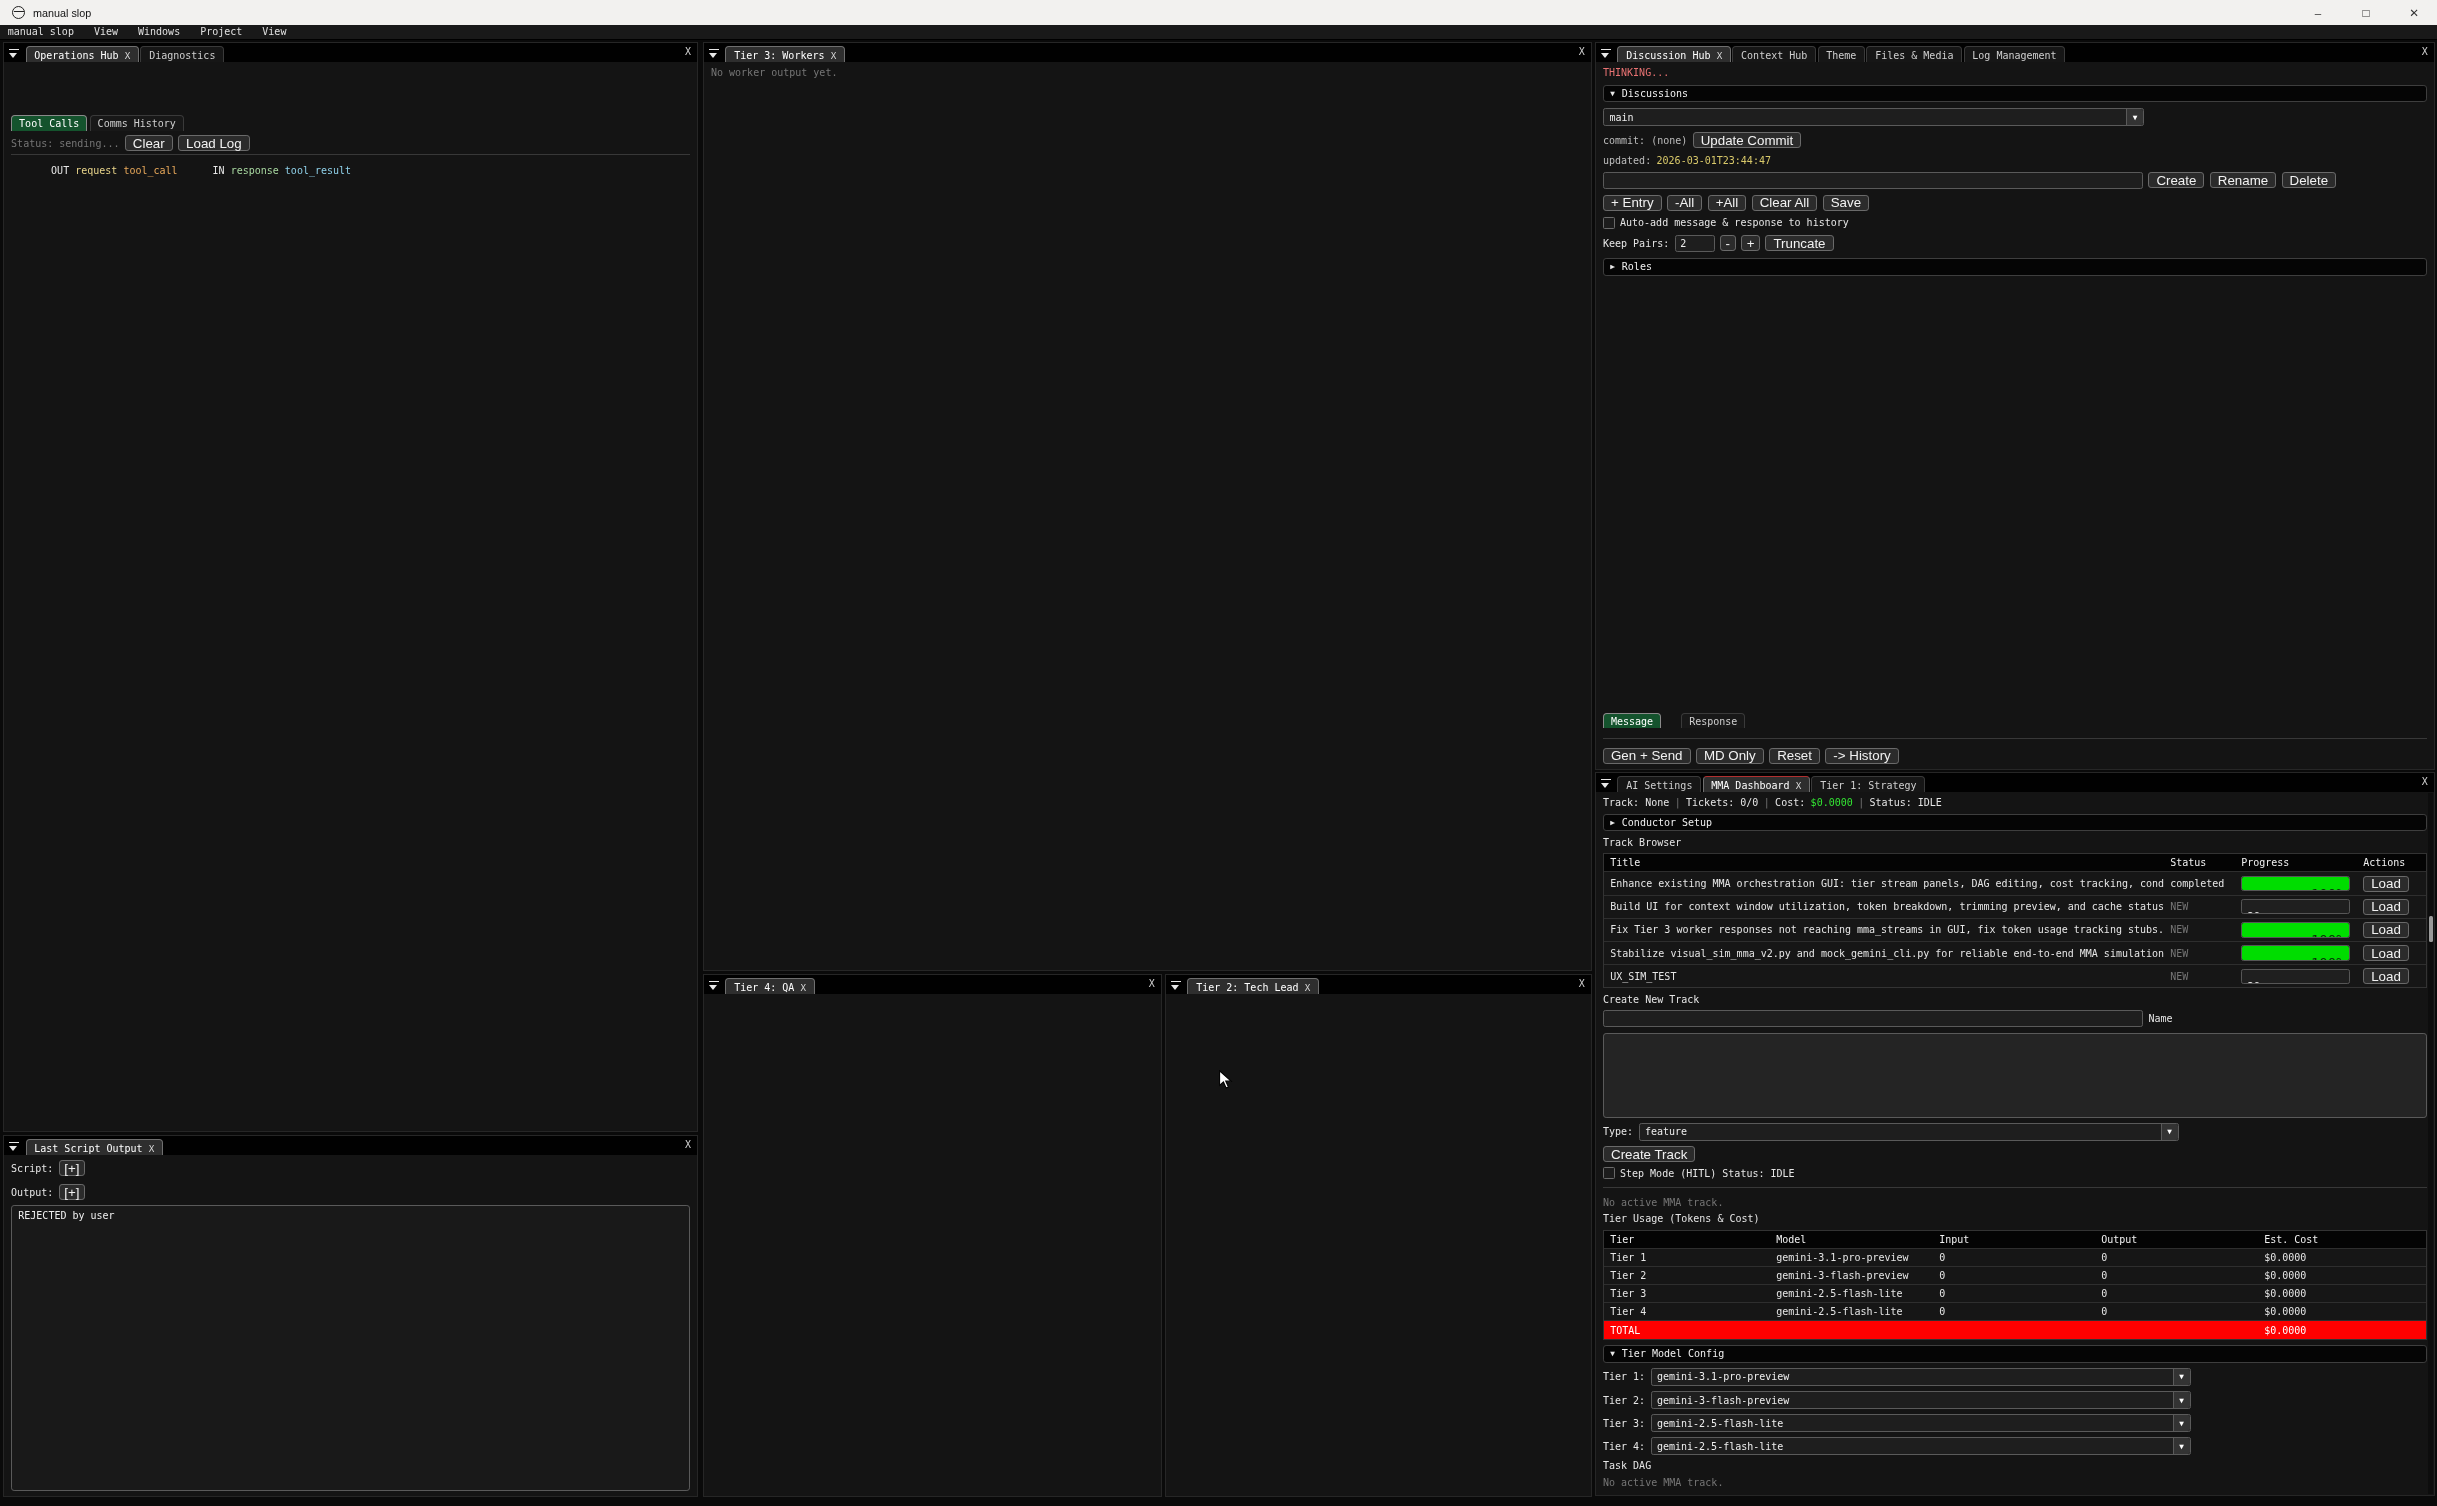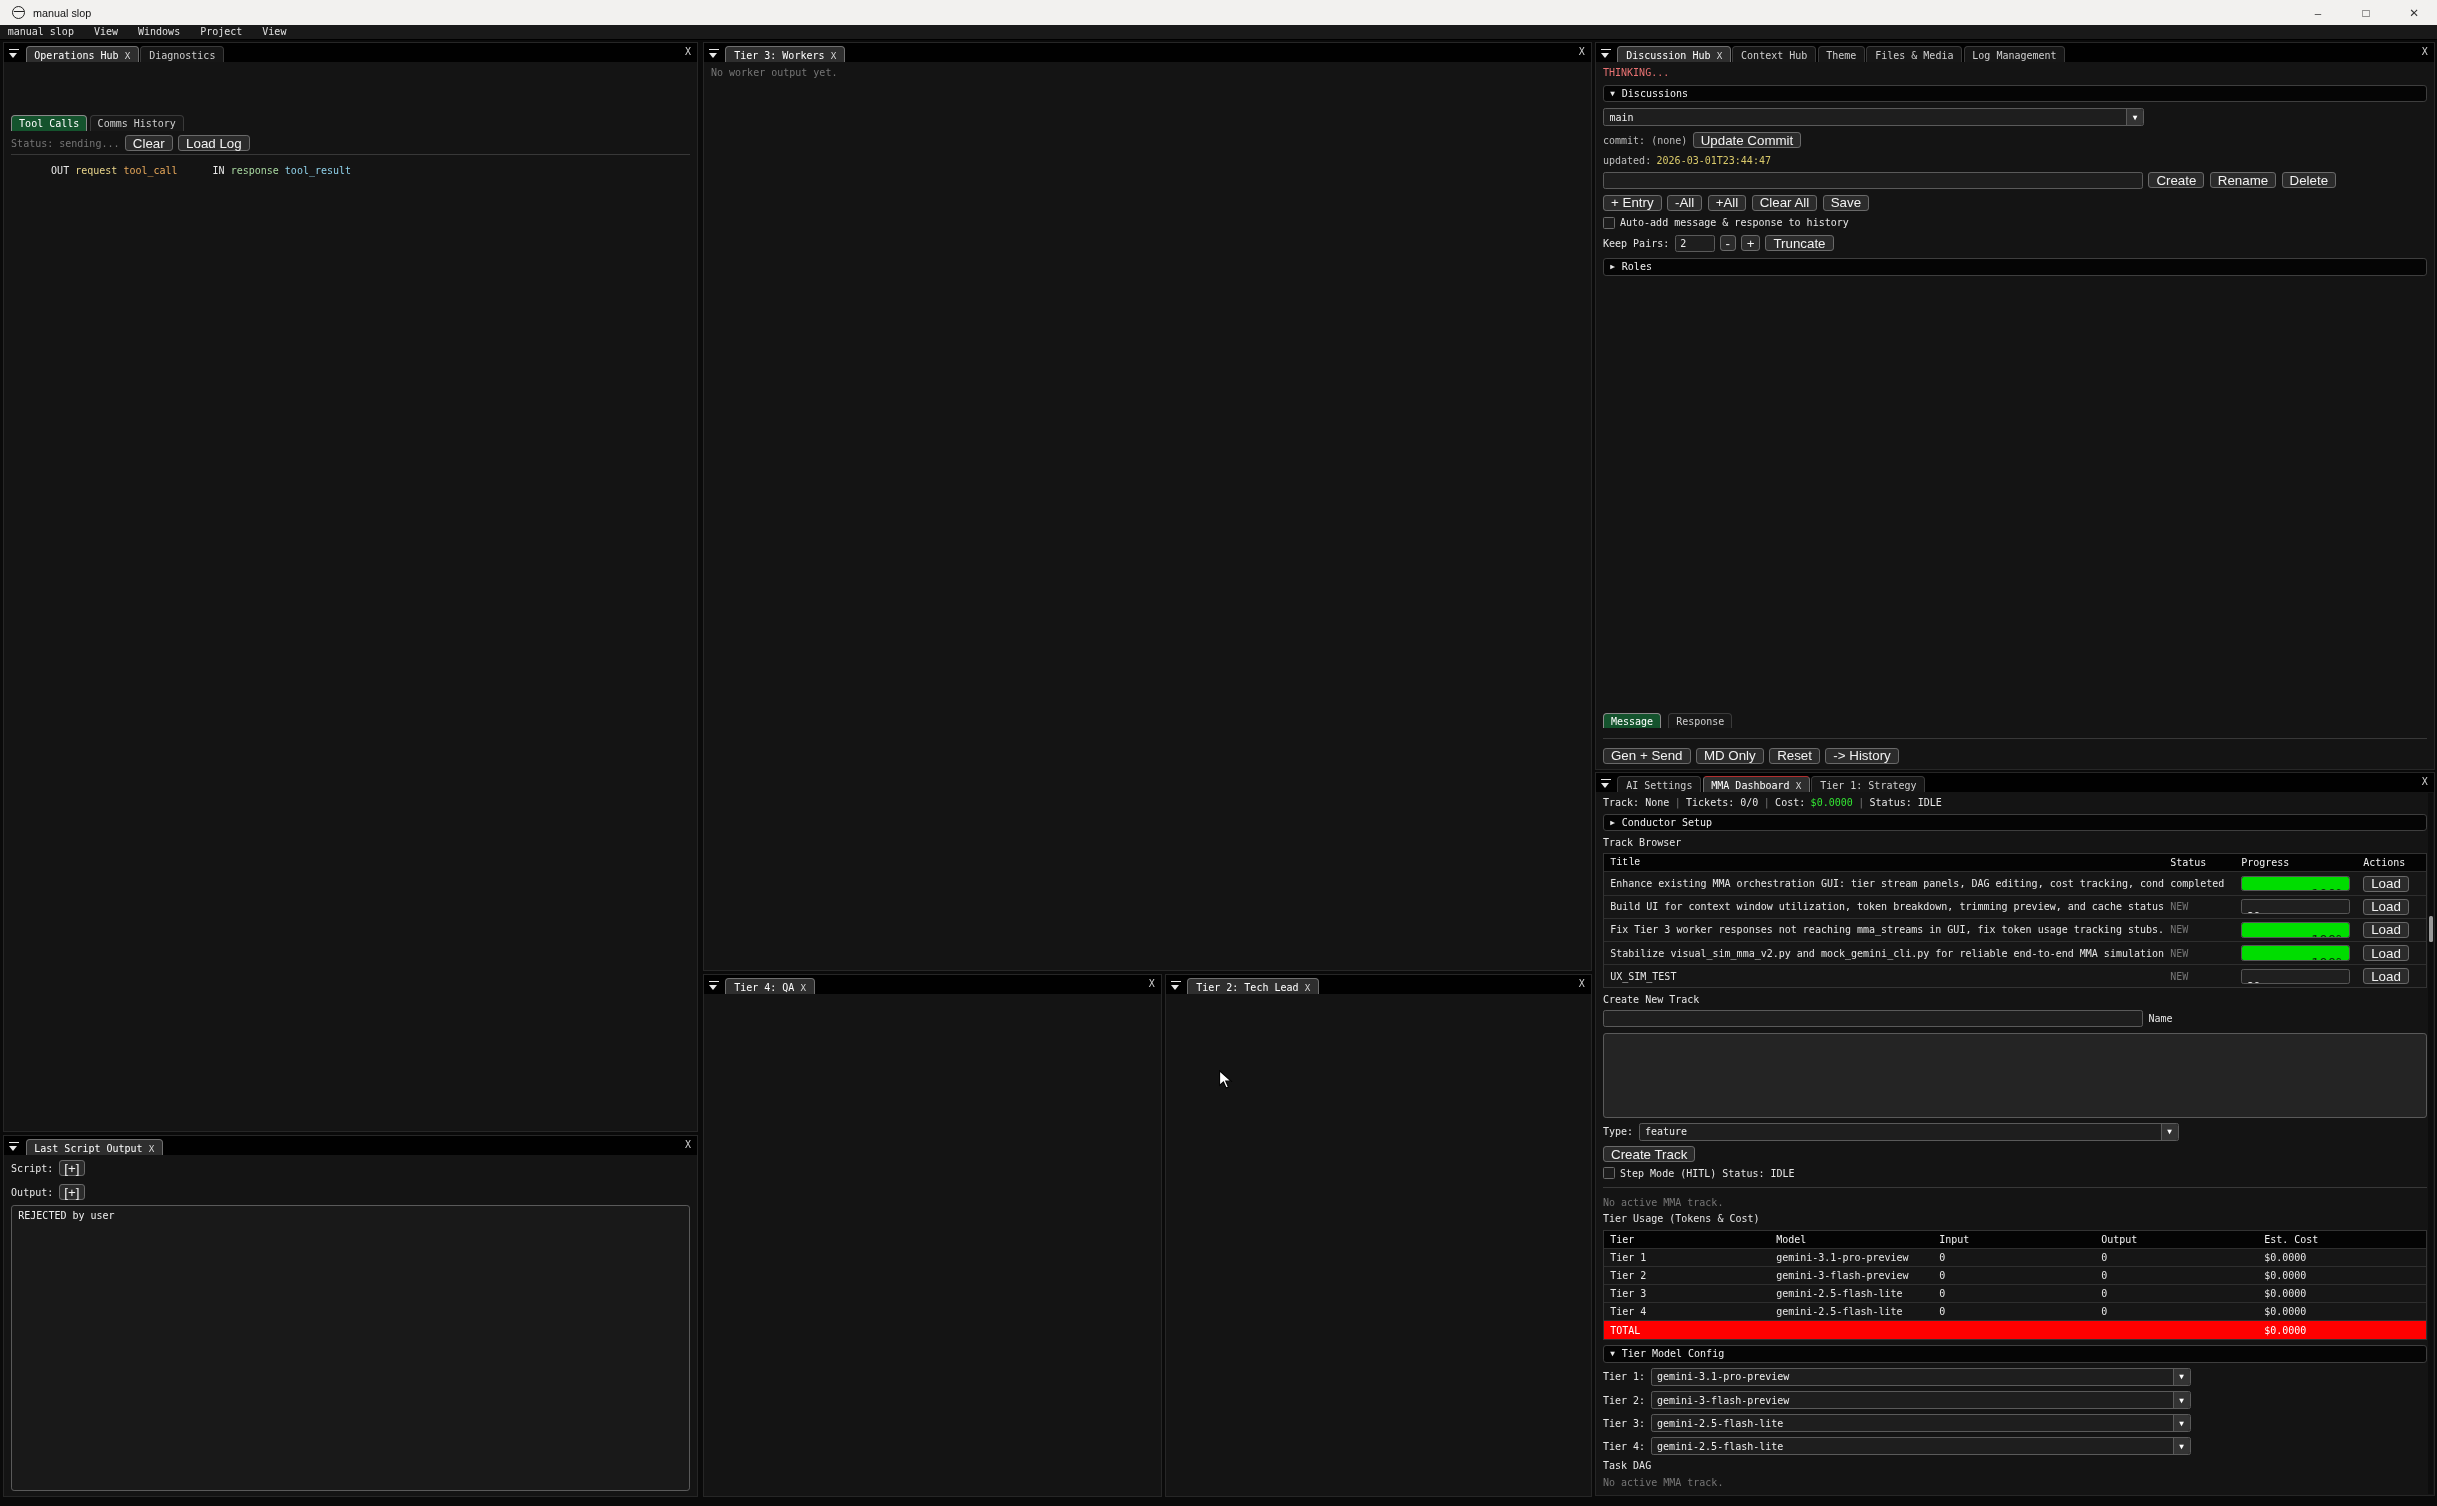--- a/index.html
+++ b/index.html
@@ -282,21 +282,21 @@
       <button class="btn">Truncate</button>
     </div>
 
     <div class="collapsible">
       <span class="tri">▶</span>
       <span>Roles</span>
     </div>
 
     <div style="flex:1;"></div>
 
-    <div class="row" style="gap:7px; align-items:flex-end;">
+    <div class="row" style="gap:20px; align-items:flex-end;">
       <div class="subtab active">
         <span>Message</span>
       </div>
       <div class="subtab">
         <span>Response</span>
       </div>
     </div>
 
 
     <div class="hsep"></div>
@@ -340,21 +340,21 @@
 
     <div class="collapsible">
       <span class="tri">▶</span>
       <span>Conductor Setup</span>
     </div>
 
     <span>Track Browser</span>
 
     <div class="tbl">
       <div class="trow hdr">
-        <div class="tcell" style="flex:1;font-family:Liberation Mono, monospace;">Title</div>
+        <div class="tcell" style="flex:1;">Title</div>
         <div class="tcell" style="width:71px;">Status</div>
         <div class="tcell" style="width:122px;">Progress</div>
         <div class="tcell" style="width:69px;">Actions</div>
       </div>
       <div class="trow">
         <div class="tcell" style="flex:1;">Enhance existing MMA orchestration GUI: tier stream panels, DAG editing, cost tracking, conductor lifec</div>
         <div class="tcell" style="width:71px;">completed</div>
         <div class="tcell" style="width:122px;">
             <div class="pbar full">
               <div class="pfill" style="width: 100%;"></div>

